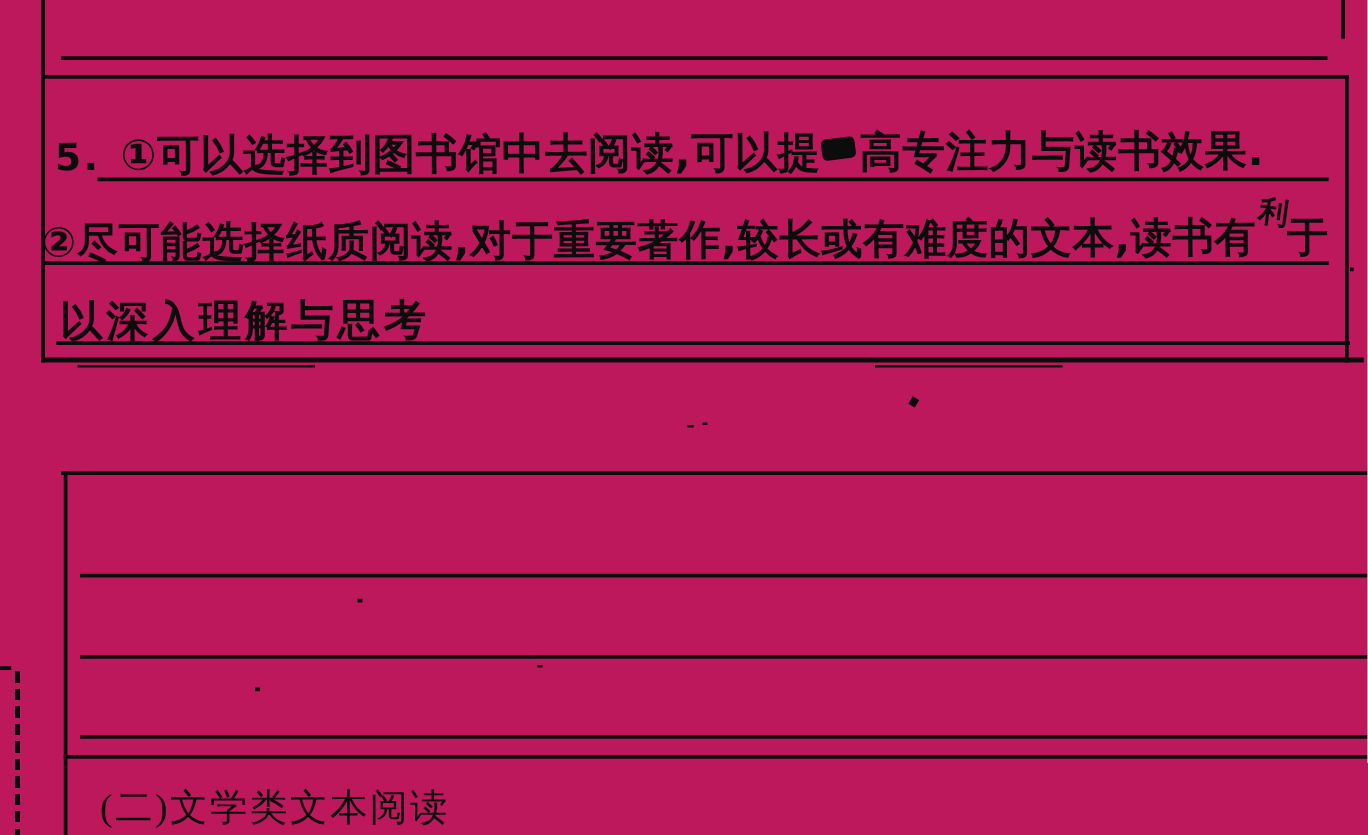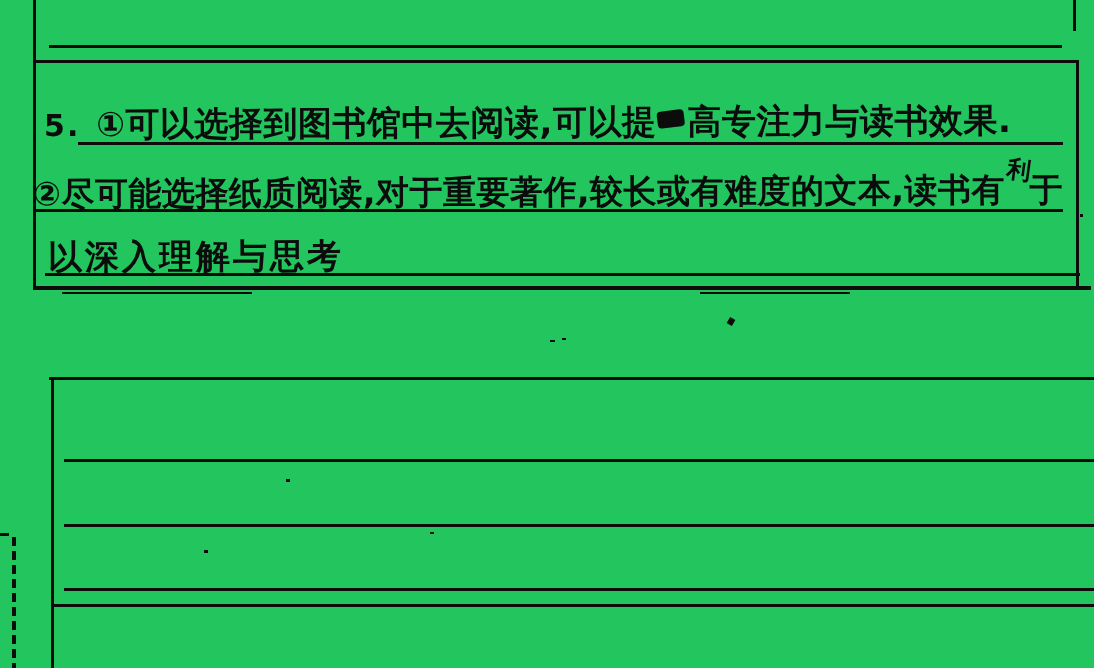--- a/index.html
+++ b/index.html
@@ -4,21 +4,21 @@
 <style>
   html, body {
     margin: 0;
     padding: 0;
     background: #ffffff;
   }
   .scan {
     position: relative;
     width: 1094px;
     height: 668px;
-    background: #22c55e;
+    background: #be185d;
     overflow: hidden;
     color: #0d0d0d;
     font-family: "DejaVu Sans", sans-serif;
   }
   
   .ln {
     position: absolute;
     background: #0c0c0c;
   }
   
@@ -125,17 +125,18 @@
   <div class="speck" style="left:204px; top:550px; width:4px; height:3px;"></div>
   <div class="speck" style="left:430px; top:532px; width:4px; height:2px;"></div>
 
   <div class="ln" style="left:49px; top:377px; width:1045px; height:3px;"></div>
   <div class="ln" style="left:51px; top:377px; width:3px; height:291px;"></div>
   <div class="ln" style="left:64px; top:459px; width:1030px; height:3px;"></div>
   <div class="ln" style="left:64px; top:524px; width:1030px; height:3px;"></div>
   <div class="ln" style="left:64px; top:588px; width:1030px; height:3px;"></div>
   <div class="ln" style="left:51px; top:604px; width:1043px; height:3px;"></div>
 
+  <div class="print-header">(二)文学类文本阅读</div>
 
   <div class="ln" style="left:0; top:533px; width:9px; height:3px;"></div>
   <div class="dash-v"></div>
 
 </div>
 
 </body></html>

